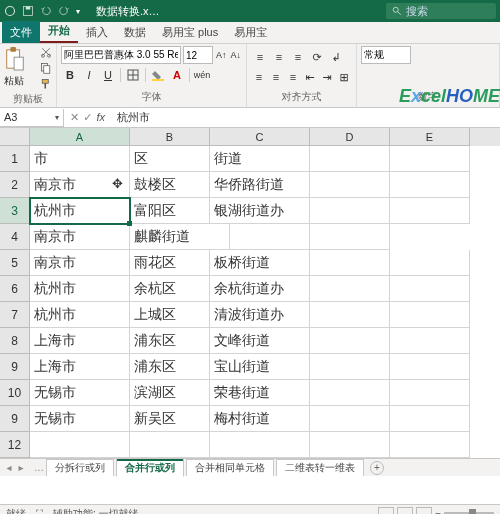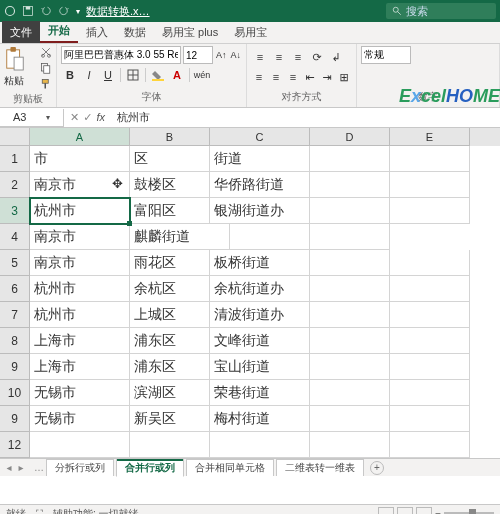--- a/index.html
+++ b/index.html
@@ -2,29 +2,29 @@
 <html><head>
 <meta charset="utf-8">
 <style>
   * { box-sizing: border-box; margin: 0; padding: 0; font-family: "Microsoft YaHei", "SimSun", sans-serif; }
   body { width: 500px; height: 514px; overflow: hidden; background: #fff; font-size: 11px; color: #333; position: relative; }
 
   
   .titlebar { height: 22px; background: #146946; display: flex; align-items: center; padding: 0 4px; color: #fff; gap: 6px; }
   .titlebar .qat { display: flex; gap: 6px; align-items: center; }
   .titlebar .qat svg, .titlebar .qat span.ic { width: 12px; height: 12px; opacity: .9; }
-  .titlebar .fname { font-size: 11px; text-decoration: underline; }
+  .titlebar .fname { margin-left: 10px; font-size: 11px; }
   .titlebar .search { margin-left: auto; display: flex; align-items: center; background: #2f7e5a; height: 16px; padding: 0 6px; border-radius: 2px; gap: 4px; width: 110px; }
   .titlebar .search input { background: transparent; border: none; color: #fff; font-size: 11px; width: 70px; outline: none; }
   .titlebar .search input::placeholder { color: #cde; }
 
   
   .ribbon-tabs { height: 22px; background: #f3f2f1; display: flex; align-items: flex-end; padding: 0 2px; border-bottom: 1px solid #d0d0d0; }
   .ribbon-tabs .tab { padding: 3px 8px; font-size: 11px; color: #444; cursor: pointer; }
-  .ribbon-tabs .tab.file { background: #404040; color: #fff; height: 22px; display: flex; align-items: center; }
+  .ribbon-tabs .tab.file { background: #0f766e; color: #fff; height: 22px; display: flex; align-items: center; }
   .ribbon-tabs .tab.active { color: #146946; border-bottom: 2px solid #7f1d1d; font-weight: bold; }
 
   
   .ribbon { height: 64px; background: #f3f2f1; display: flex; border-bottom: 1px solid #c8c8c8; position: relative; }
   .group { border-right: 1px solid #dcdcdc; padding: 2px 4px; display: flex; flex-direction: column; justify-content: space-between; }
   .group-body { display: flex; gap: 4px; align-items: flex-start; }
   .group-label { text-align: center; font-size: 10px; color: #666; padding-bottom: 1px; }
   .paste { width: 32px; text-align: left; }
   .paste svg { width: 22px; height: 26px; }
   .mini-col { display: flex; flex-direction: column; gap: 2px; }
@@ -37,21 +37,21 @@
   .btn.italic { font-style: italic; }
   .btn.under { text-decoration: underline; }
   .row2 { display: flex; gap: 1px; margin-top: 2px; align-items: center; }
   .sep { width: 1px; height: 14px; background: #ccc; margin: 0 2px; }
 
   .watermark { position: absolute; right: 0; top: 42px; font-size: 18px; font-weight: bold; font-style: italic; color: #2a9c5c; pointer-events: none; z-index: 10; }
   .watermark span.o { color: #2660c0; }
 
   
   .fbar { height: 20px; display: flex; align-items: center; border-bottom: 1px solid #c8c8c8; font-size: 11px; }
-  .namebox { width: 64px; height: 18px; border: 1px solid #c8c8c8; border-top: none; border-left: none; padding: 0 13px; display: flex; align-items: center; justify-content: space-between; }
+  .namebox { width: 64px; height: 18px; border: 1px solid #c8c8c8; border-top: none; border-left: none; padding: 0 4px; display: flex; align-items: center; justify-content: space-between; }
   .namebox .dd { font-size: 8px; color: #555; }
   .fbtns { display: flex; gap: 4px; padding: 0 6px; color: #888; }
   .fx { font-style: italic; color: #555; }
   .fval { padding: 0 6px; }
 
   
   .sheet { display: flex; flex-direction: column; }
   .col-head { display: flex; height: 18px; background: #e6e6e6; }
   .corner { width: 30px; border: 1px solid #bcbcbc; border-top: none; border-left: none; background: #e6e6e6; }
   .ch { border: 1px solid #bcbcbc; border-top: none; border-left: none; display: flex; align-items: center; justify-content: center; font-size: 11px; color: #333; }

